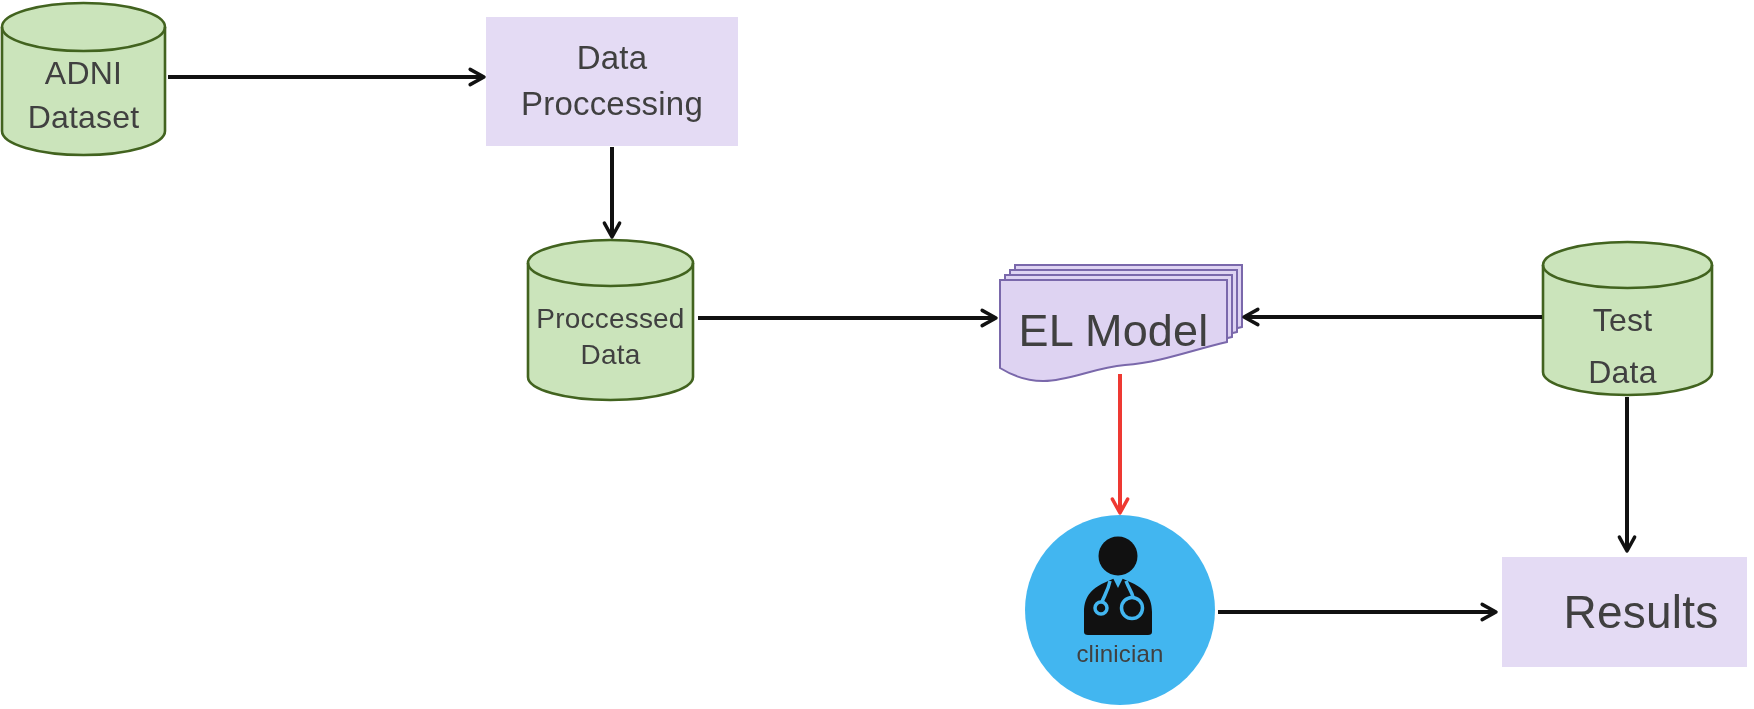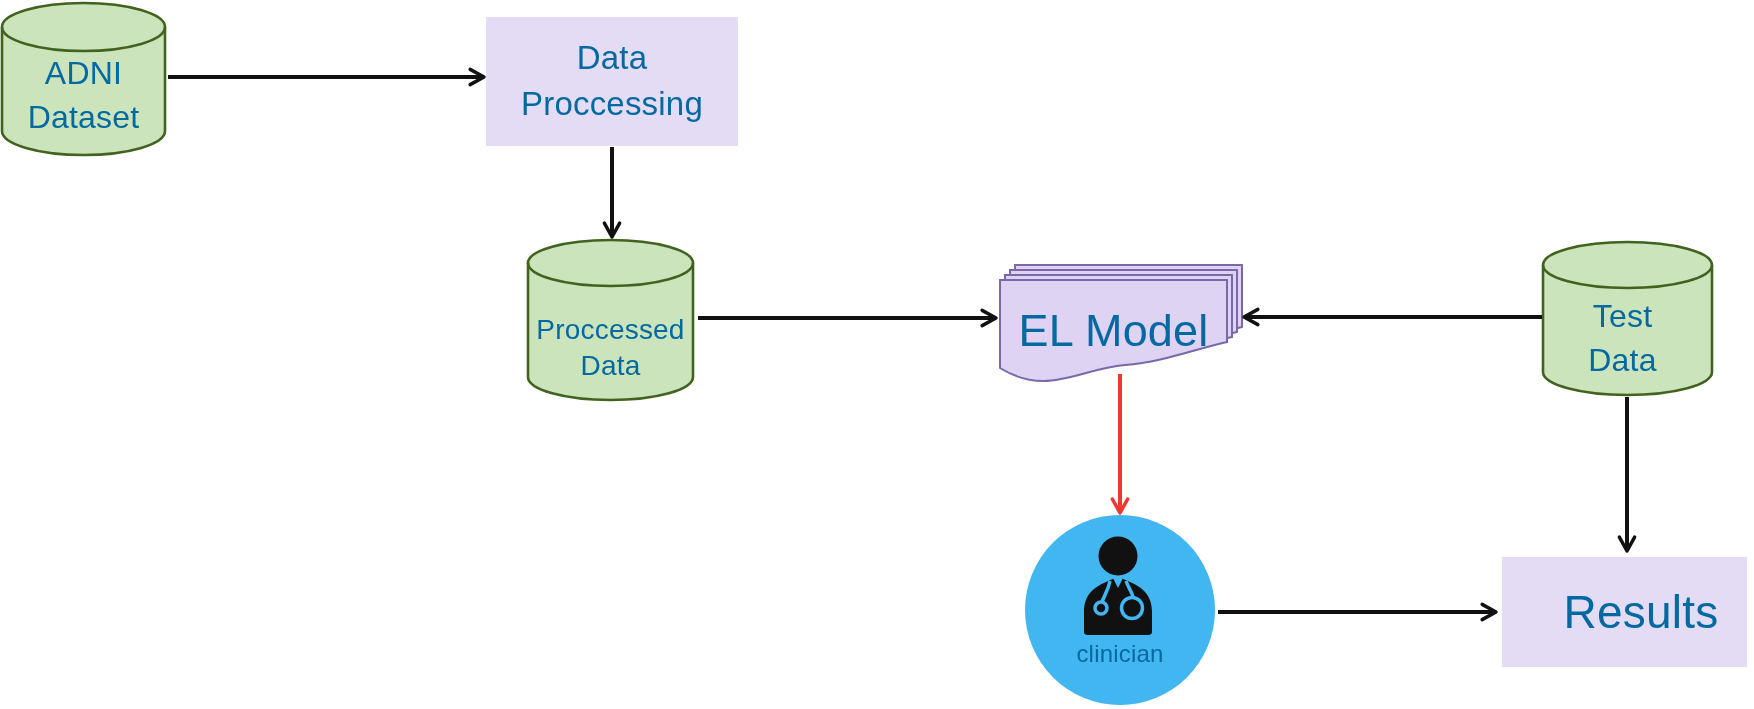--- a/index.html
+++ b/index.html
@@ -10,30 +10,30 @@
     background: #ffffff;
     overflow: hidden;
     font-family: "Liberation Sans", sans-serif;
     color: #191919;
   }
   .diagram-svg { position: absolute; left: 0; top: 0; }
   .lbl {
     position: absolute;
     text-align: center;
     white-space: pre-line;
-    color: #0369a1;
+    color: #404040;
     z-index: 2;
     letter-spacing: 0.2px;
   }
   .lbl-adni        { left: 2px;    top: 51px;  width: 163px; font-size: 32px; line-height: 44px; }
   .lbl-dataproc    { left: 486px;  top: 35px;  width: 252px; font-size: 33px; line-height: 46px; }
-  .lbl-processed   { left: 528px;  top: 301px; width: 165px; font-size: 28px; line-height: 36px; margin-top: 11px; }
+  .lbl-processed   { left: 528px;  top: 301px; width: 165px; font-size: 28px; line-height: 36px; }
   .lbl-applyel     { left: 740px;  top: 278px; width: 210px; font-size: 31px; line-height: 38px; }
   .lbl-elmodel     { left: 1000px; top: 306px; width: 227px; font-size: 45px; line-height: 50px; }
-  .lbl-testdata    { left: 1543px; top: 294px; width: 159px; font-size: 32px; line-height: 44px; }
+  .lbl-testdata    { left: 1543px; top: 294px; width: 159px; font-size: 32px; line-height: 52px; }
   .lbl-clinician   { left: 1023px; top: 637px; width: 194px; font-size: 24px; line-height: 34px; }
   .lbl-results     { left: 1502px; top: 586px; width: 278px; font-size: 46px; line-height: 52px; }
 </style>
 </head>
 <body>
 
 <div class="canvas">
 
   <svg class="diagram-svg" width="1754" height="709" viewBox="0 0 1754 709">
     <defs>

